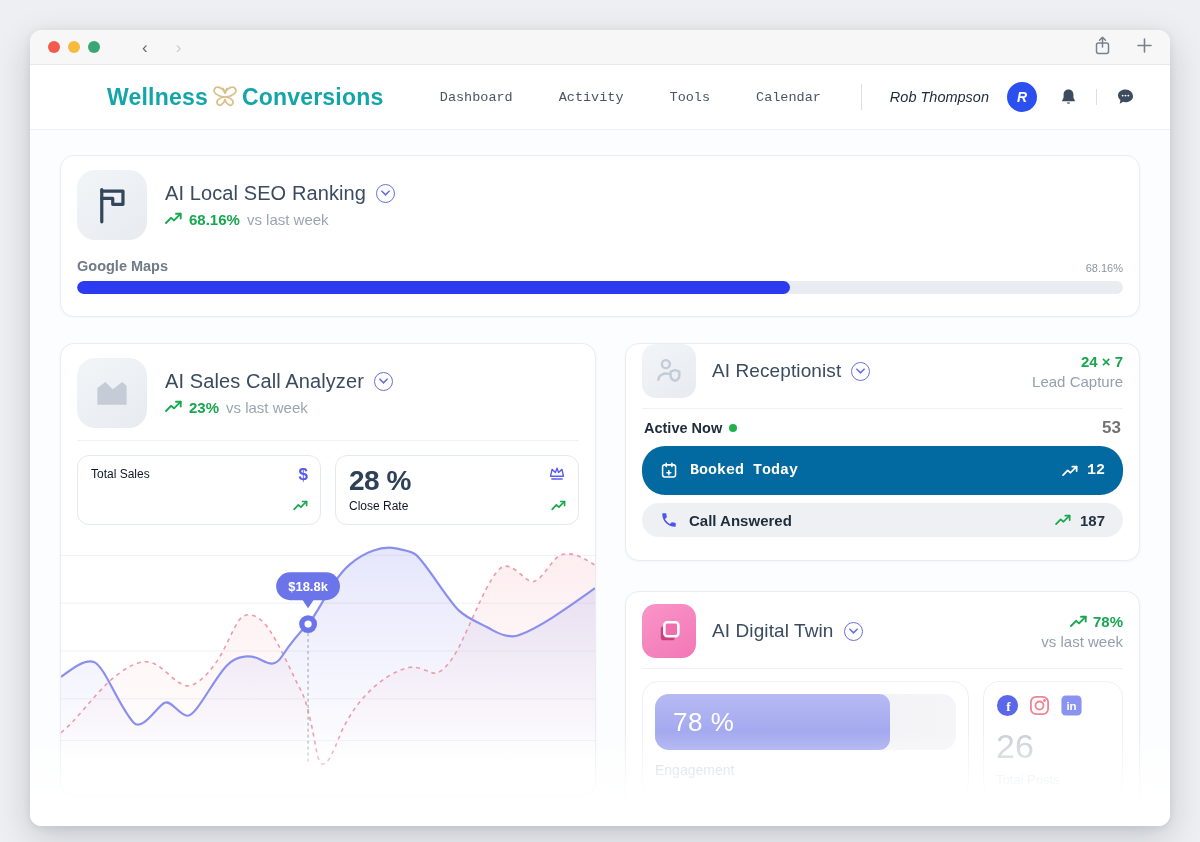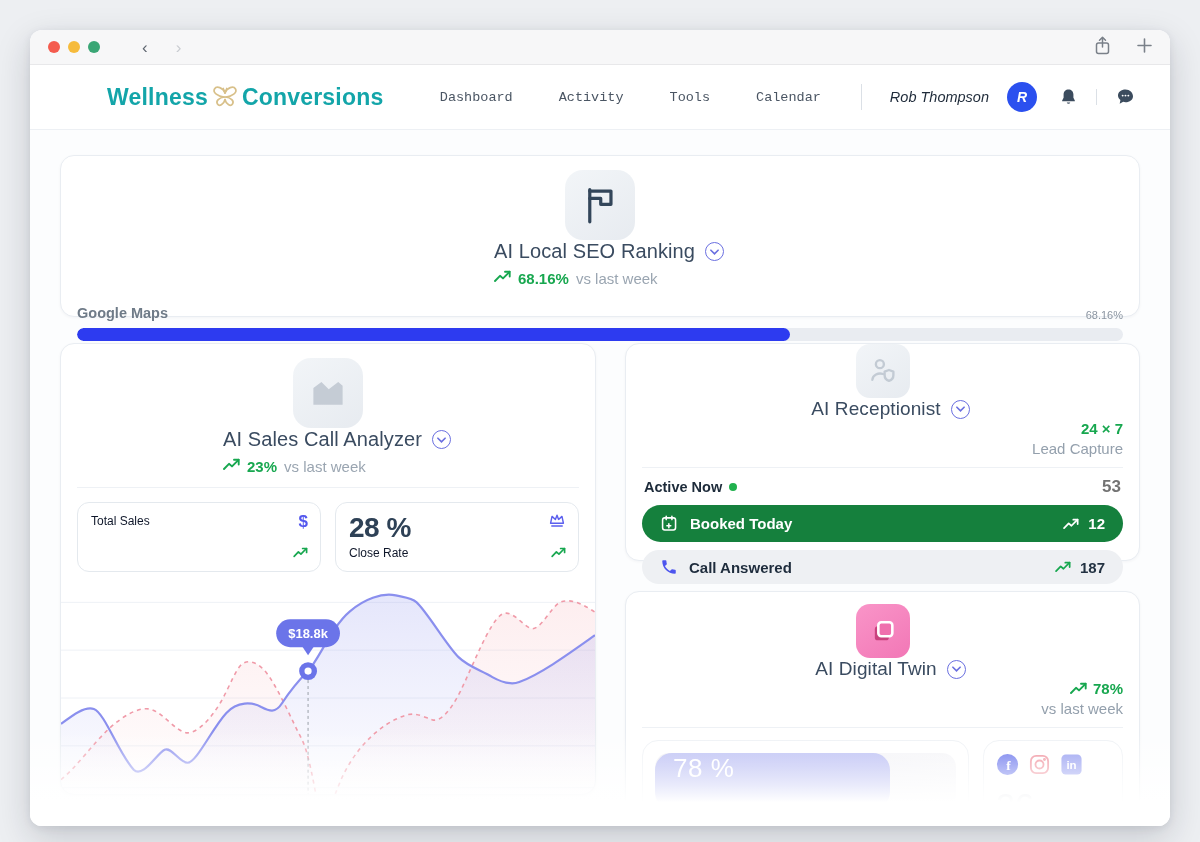--- a/index.html
+++ b/index.html
@@ -31,21 +31,21 @@
   .profile .uname { font-size:14.5px; color:#1f2b3a; font-weight:500; margin-right:4px; }
   .avatar { width:30px; height:30px; border-radius:50%; background:#2b50ef; color:#fff;
     display:flex; align-items:center; justify-content:center; font-size:14px; font-weight:700; }
   .icon-divider { width:1px; height:16px; background:#dbe0e6; margin:0 4px; }
 
   
   .main { position:relative; height:696px; background:#fcfdfe; padding:25px 30px 0; overflow:hidden; }
   .card { background:#fff; border:1px solid #e9edf2; border-radius:14px;
     box-shadow:0 1px 3px rgba(16,24,40,.04); }
 
-  .card-head { display:flex; align-items:center; padding:14px 16px 12px;flex-direction:column; }
+  .card-head { display:flex; align-items:center; padding:14px 16px 12px; }
   .icon-tile { width:70px; height:70px; border-radius:18px;
     background:linear-gradient(145deg,#f2f5f8,#e7ebf0);
     display:flex; align-items:center; justify-content:center; flex:0 0 auto; }
   .icon-tile.sm { width:54px; height:54px; border-radius:14px; }
   .icon-tile.pink { background:linear-gradient(145deg,#f995c8,#f277b6); }
   .head-text { margin-left:18px; }
   .title-row { display:flex; align-items:center; gap:10px; }
   .card-title { font-size:20px; font-weight:500; color:#3a4b60; letter-spacing:.1px; }
   .card-title.sm { font-size:19px; }
   .trend-row { display:flex; align-items:center; gap:7px; margin-top:6px; }
@@ -81,34 +81,34 @@
   .card-recep { width:515px; height:218px; padding:0 16px 14px; }
   .card-recep .card-head { padding:0 0 10px; }
   .head-badge { margin-left:auto; text-align:right; }
   .badge-top { font-size:15px; font-weight:700; color:#17a74f; }
   .badge-sub { font-size:15px; color:#94a0ad; margin-top:3px; }
   .recep-row { display:flex; align-items:center; padding:9px 2px 8px; }
   .recep-label { font-size:14.5px; font-weight:700; color:#1d2b3a; display:flex; align-items:center; gap:7px; }
   .dot-green { width:8px; height:8px; border-radius:50%; background:#21b14e; }
   .recep-val { margin-left:auto; font-size:17px; font-weight:600; color:#737373; }
   .pill { display:flex; align-items:center; border-radius:23px; padding:0 18px; cursor:pointer; }
-  .pill-blue { height:37px; background:#15803d; color:#fff; margin-bottom:8px; }
+  .pill-blue { height:49px; background:#0369a1; color:#fff; margin-bottom:8px;font-family:Liberation Mono, monospace; }
   .pill-gray { height:34px; background:#eef0f3; color:#1e2c3c; }
   .pill .pill-label { font-size:15px; font-weight:600; margin-left:11px; }
   .pill .pill-right { margin-left:auto; display:flex; align-items:center; gap:9px; font-size:15px; font-weight:700; }
 
   
   .card-twin { width:515px; height:240px; margin-top:30px; padding:12px 16px; }
   .card-twin .card-head { padding:0 0 10px; }
   .twin-body { display:flex; gap:14px; padding-top:12px; }
   .inner-tile { border:1px solid #eef1f5; border-radius:16px; padding:12px; background:#fff; }
   .tile-engage { flex:1; }
   .engage-track { height:56px; border-radius:14px; background:linear-gradient(90deg,#ededf1,#f5f5f8); overflow:hidden; }
-  .engage-fill { height:100%; border-radius:17px; background:linear-gradient(180deg,#b6baf3,#9ba1ee);
-    display:flex; align-items:flex-start; }
+  .engage-fill { height:100%; border-radius:11px; background:linear-gradient(180deg,#b6baf3,#9ba1ee);
+    display:flex; align-items:center; }
   .engage-fill span { color:#fff; font-size:26px; font-weight:500; margin-left:18px; letter-spacing:.5px; }
   .engage-label { font-size:14px; color:#c7cdd5; margin-top:12px; }
   .tile-posts { width:140px; }
   .social-row { display:flex; gap:9px; align-items:center; }
   .posts-num { font-size:34px; color:#c9ced6; font-weight:500; margin-top:10px; }
   .posts-label { font-size:13px; color:#dfe3e9; margin-top:6px; }
 
   .bottom-fade { position:absolute; left:0; right:0; bottom:0; height:95px; pointer-events:none;
     background:linear-gradient(180deg, rgba(255,255,255,0), #ffffff 75%); }
 </style>

